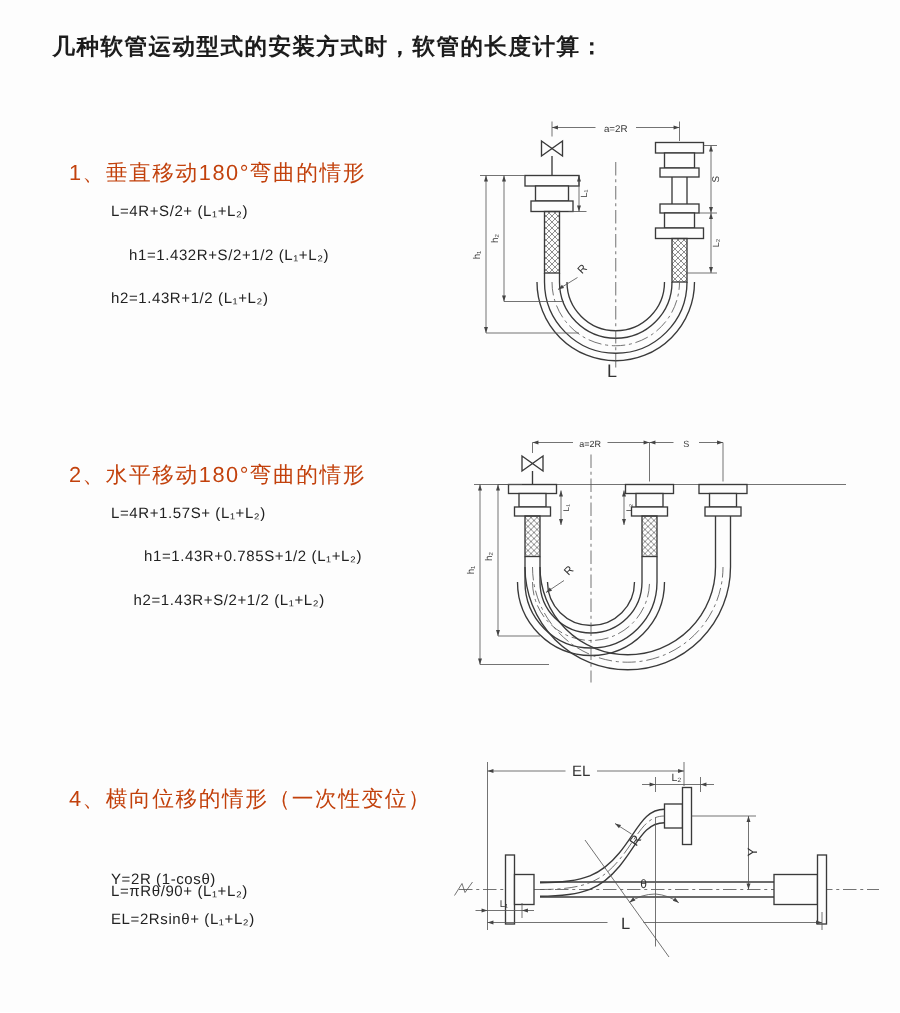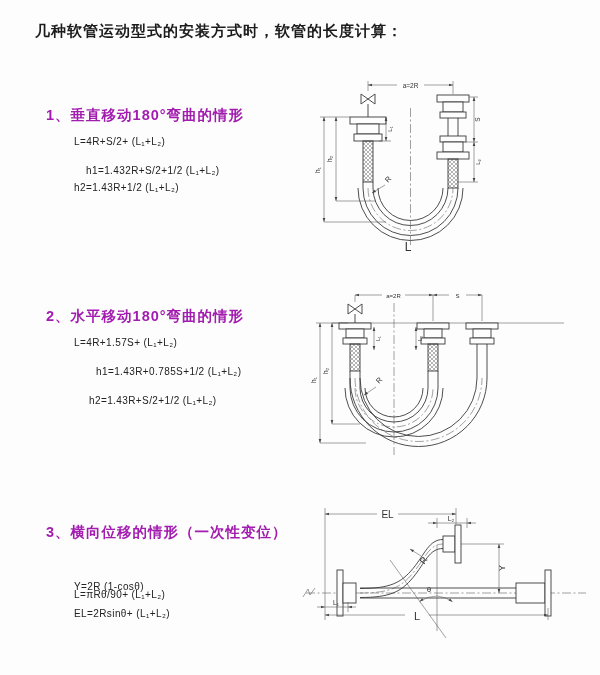--- a/index.html
+++ b/index.html
@@ -1,46 +1,46 @@
 <!DOCTYPE html>
 <html><head>
 <meta charset="utf-8">
 <style>
   html,body{margin:0;padding:0;background:#fff;}
   .page{position:relative;width:600px;height:675px;background:#fdfdfd;overflow:hidden;
         font-family:"Liberation Sans","DejaVu Sans",sans-serif;color:#222;}
   .title{position:absolute;left:35px;top:22px;font-size:15px;font-weight:bold;letter-spacing:1px;color:#1c1c1c;}
-  .sec-head{position:absolute;font-size:14.5px;font-weight:bold;letter-spacing:1px;color:#a21caf;}
+  .sec-head{position:absolute;font-size:14.5px;font-weight:normal;letter-spacing:1px;color:#c2410c;}
   .formula{position:absolute;font-size:10px;letter-spacing:.4px;color:#222;white-space:pre;}
   svg{position:absolute;}
   .ln{stroke:#3a3a3a;stroke-width:.9;fill:none;}
   .lnf{stroke:#3a3a3a;stroke-width:.9;fill:#fdfdfd;}
   .dim{stroke:#555;stroke-width:.55;fill:none;}
   .cl{stroke:#555;stroke-width:.55;fill:none;stroke-dasharray:9 2.5 2 2.5;}
   .lbl{fill:#333;font-family:"Liberation Sans","DejaVu Sans",sans-serif;}
   .hose{stroke:#3a3a3a;stroke-width:.9;}
 </style>
 </head>
 <body>
 
 <div class="page">
 
   <div class="title">几种软管运动型式的安装方式时，软管的长度计算：</div>
 
   <div class="sec-head" style="left:46px;top:106px;">1、垂直移动180°弯曲的情形</div>
   <div class="formula" style="left:74px;top:136px;">L=4R+S/2+ (L₁+L₂)</div>
   <div class="formula" style="left:74px;top:165px;margin-left:12px;">h1=1.432R+S/2+1/2 (L₁+L₂)</div>
-  <div class="formula" style="left:74px;top:182px;">h2=1.43R+1/2 (L₁+L₂)</div>
+  <div class="formula" style="left:74px;top:194px;">h2=1.43R+1/2 (L₁+L₂)</div>
 
   <div class="sec-head" style="left:46px;top:307px;">2、水平移动180°弯曲的情形</div>
   <div class="formula" style="left:74px;top:337px;">L=4R+1.57S+ (L₁+L₂)</div>
   <div class="formula" style="left:74px;top:366px;margin-left:22px;">h1=1.43R+0.785S+1/2 (L₁+L₂)</div>
   <div class="formula" style="left:74px;top:395px;margin-left:15px;">h2=1.43R+S/2+1/2 (L₁+L₂)</div>
 
-  <div class="sec-head" style="left:46px;top:523px;">3、横向位移的情形（一次性变位）</div>
+  <div class="sec-head" style="left:46px;top:523px;">4、横向位移的情形（一次性变位）</div>
   <div class="formula" style="left:74px;top:553px;margin-top:36px;">L=πRθ/90+ (L₁+L₂)</div>
   <div class="formula" style="left:74px;top:581px;">Y=2R (1-cosθ)</div>
   <div class="formula" style="left:74px;top:608px;">EL=2Rsinθ+ (L₁+L₂)</div>
 
   <svg style="left:310px;top:70px;" width="280" height="190" viewBox="0 0 280 190">
     <defs>
       <marker id="ar1" viewBox="0 0 10 10" refX="9.5" refY="5" markerWidth="8" markerHeight="8" orient="auto-start-reverse">
         <path d="M0.5,2 L9.5,5 L0.5,8 Z" fill="#444"></path>
       </marker>
       <pattern id="ht1" width="4" height="4" patternUnits="userSpaceOnUse">

